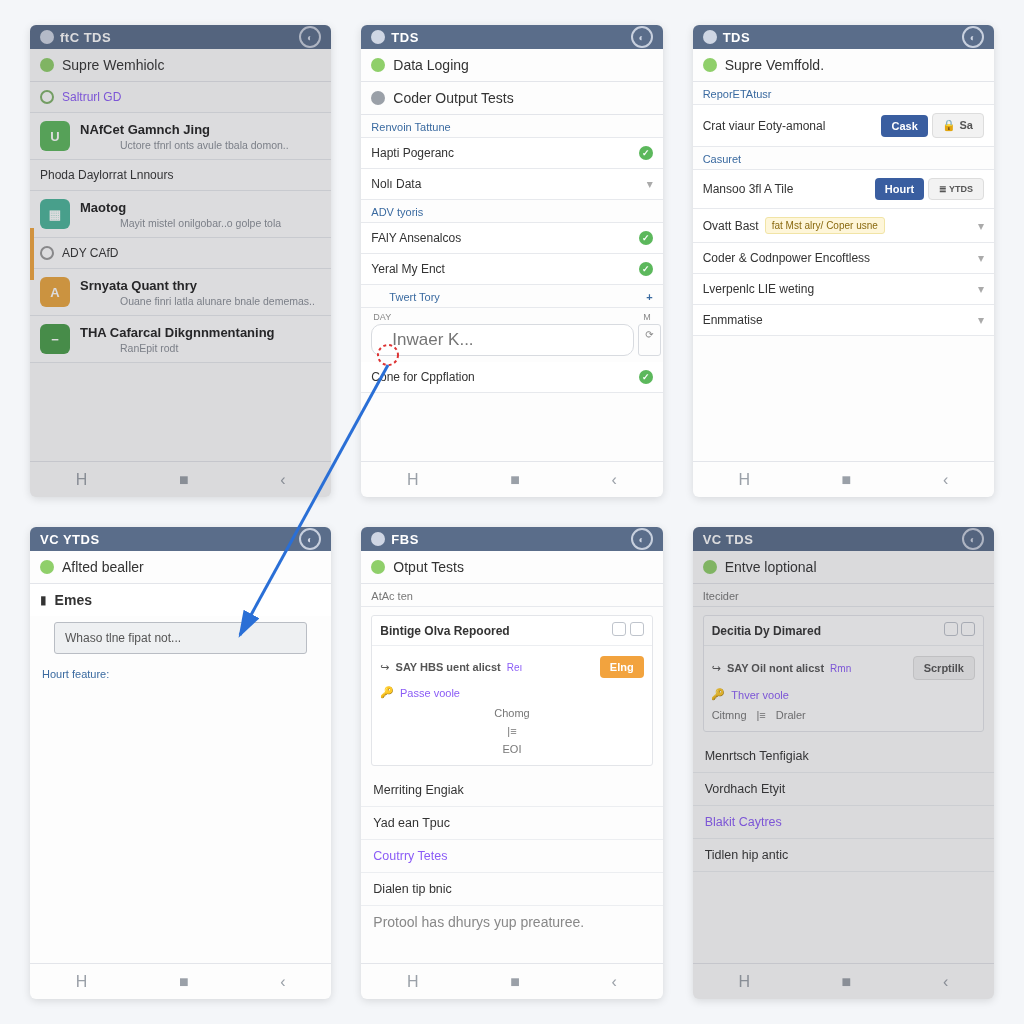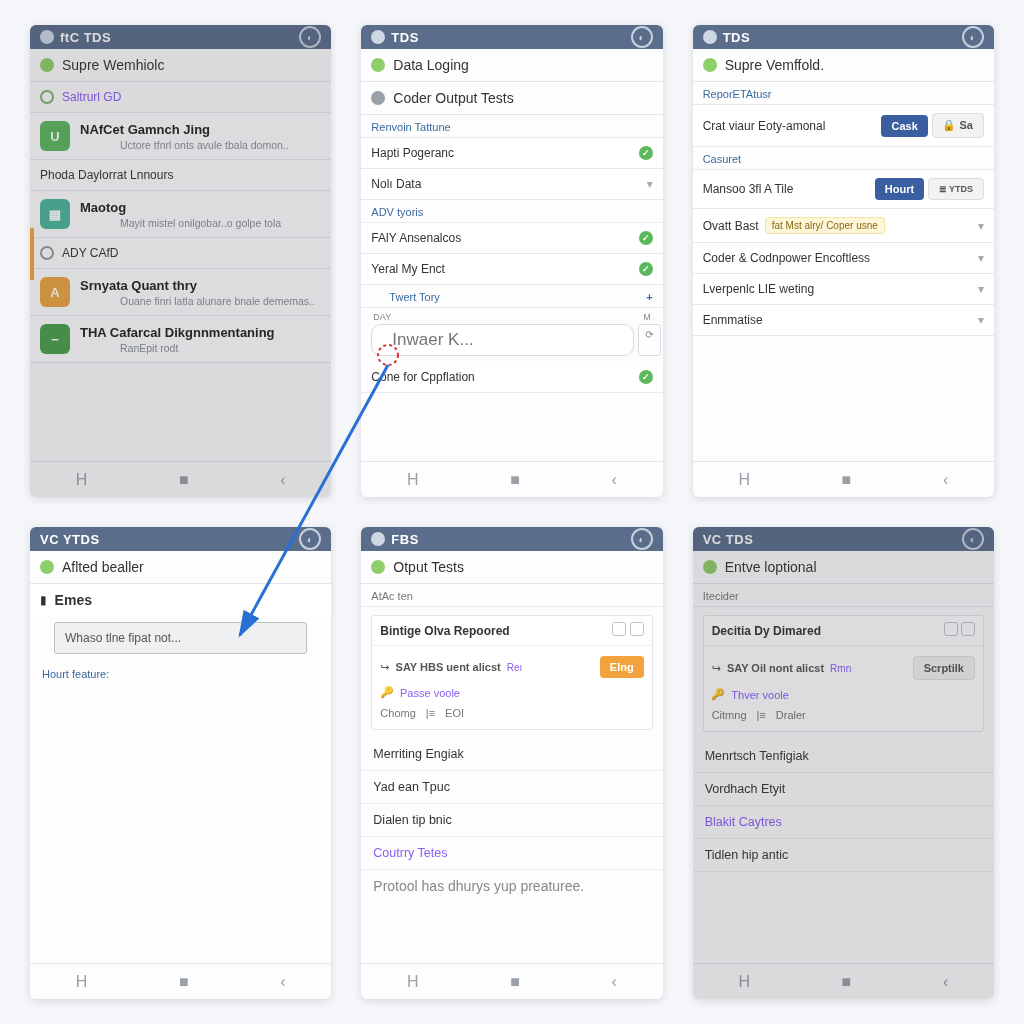--- a/index.html
+++ b/index.html
@@ -360,38 +360,38 @@
             <span>↪</span>
             <b>SAY HBS uent alicst</b>
             <span class="link" style="font-size:10px;">Reı</span>
             <span style="flex:1;"></span>
             <button class="btn orange">Elng</button>
           </div>
           <div class="note-row">
             <span style="color:#7aa65a;">🔑</span>
             <span class="link">Passe voole</span>
           </div>
-          <div class="note-row" style="color:#777;">
+          <div class="note-row" style="color:#777;flex-direction:column;">
             <span>Chomg</span>
             <span style="margin:0 4px;">|≡</span>
             <span>EOI</span>
           </div>
         </div>
       </div>
       <div class="simple-row">
           <span>Merriting Engiak</span>
         </div>
       <div class="simple-row">
           <span>Yad ean Tpuc</span>
         </div>
       <div class="simple-row">
+          <span class="link">Coutrry Tetes</span>
+        </div>
+      <div class="simple-row">
           <span>Dialen tip bnic</span>
-        </div>
-      <div class="simple-row">
-          <span class="link">Coutrry Tetes</span>
         </div>
       <div class="footer-note">Protool has dhurys yup preaturee.</div>
     </div>
     <div class="navbar">
       <span>H</span>
       <span>■</span>
       <span>‹</span>
     </div>
   </div>
 

